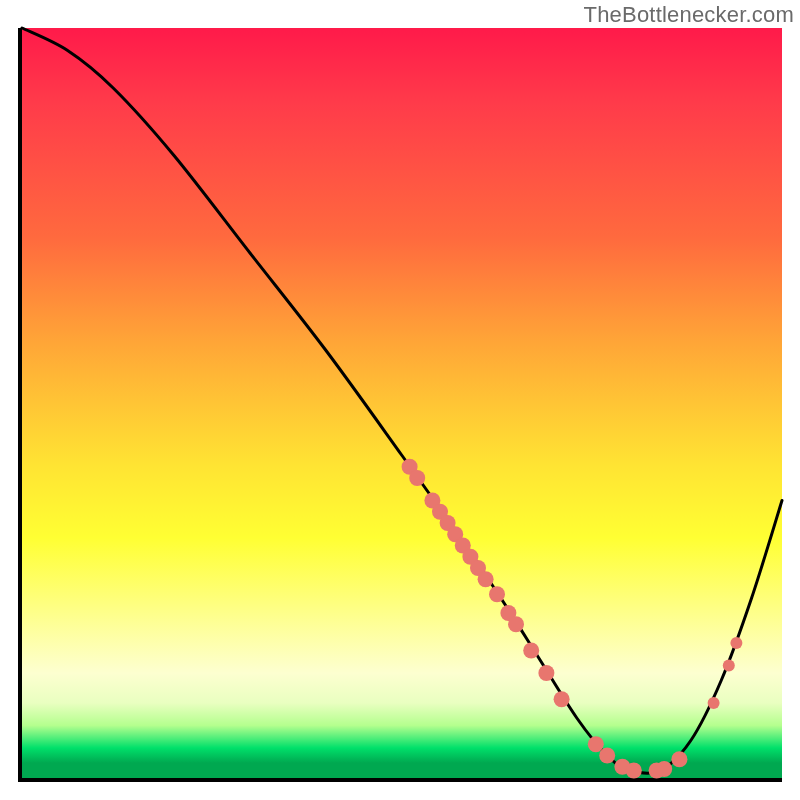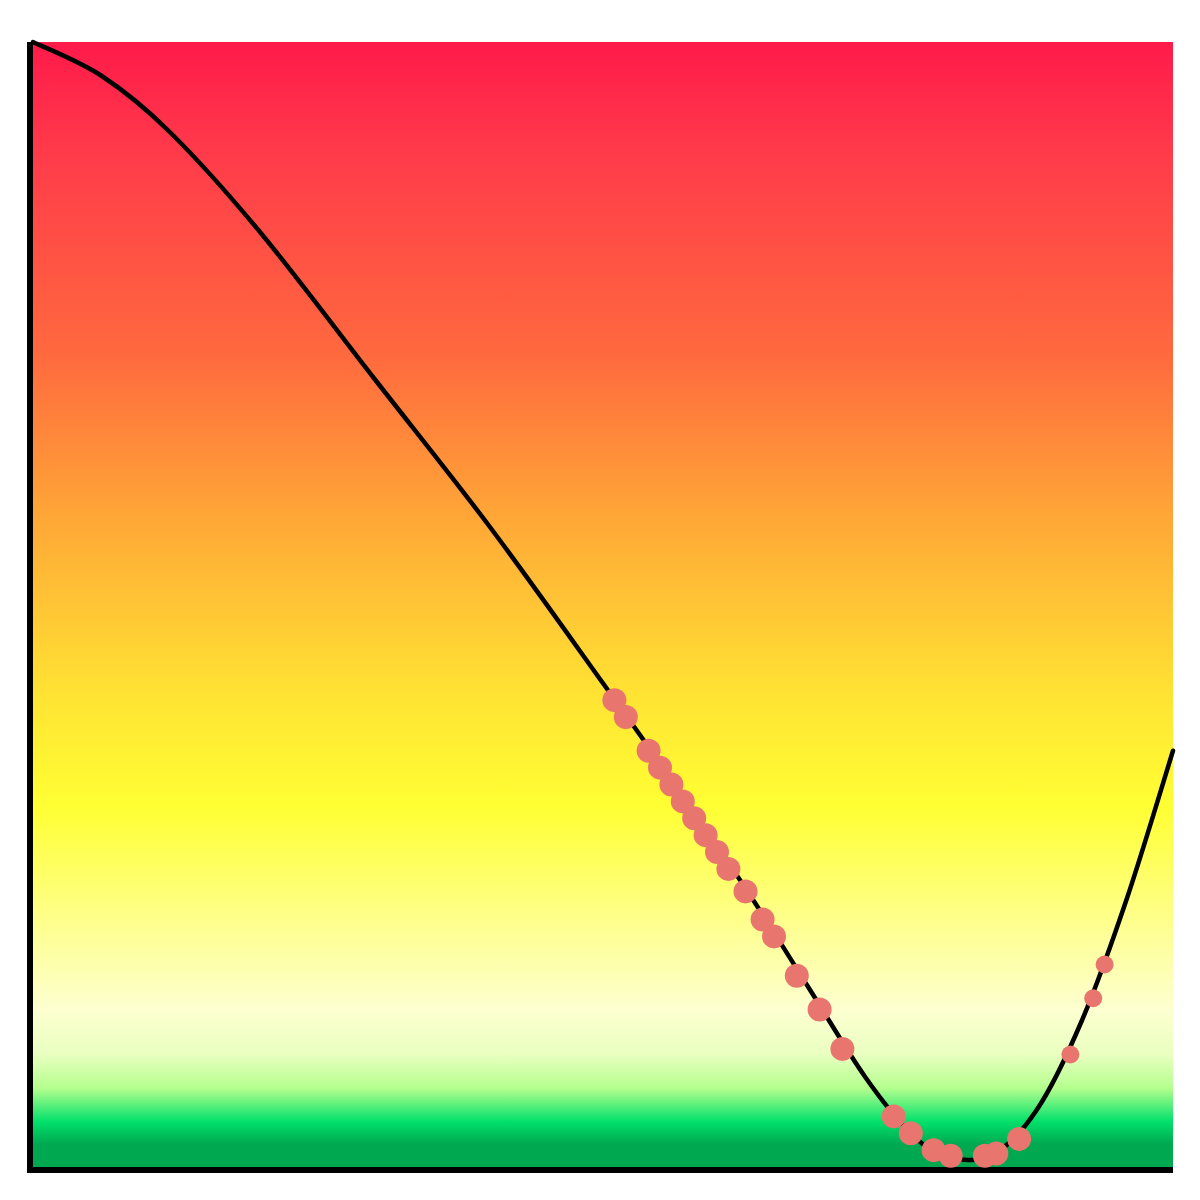--- a/index.html
+++ b/index.html
@@ -59,20 +59,21 @@
     inset: 0;
     width: 100%;
     height: 100%;
     overflow: visible;
   }
 </style>
 </head>
 <body>
 
 <div class="wrap">
+  <div class="watermark">TheBottlenecker.com</div>
 
   <div class="plotbox">
     <div class="gradient"></div>
     <svg class="curve" viewBox="0 0 760 750" preserveAspectRatio="none">
       <path id="curve-path" fill="none" stroke-width="3" stroke-linecap="round" stroke-linejoin="round" d="M 0 0 C 7.6000000000000005 3.75 30.4 12.5 45.6 22.5 C 60.800000000000004 32.5 73.46666666666667 42.5 91.2 60 C 108.93333333333334 77.5 129.2 100 152 127.5 C 174.8 155 202.66666666666666 192.5 228 225 C 253.33333333333334 257.5 278.6666666666667 288.75000000000006 304 322.50000000000006 C 329.3333333333333 356.25000000000006 358.4666666666667 397.5 380 427.5 C 401.5333333333333 457.5 416.73333333333335 478.75 433.2 502.5 C 449.66666666666663 526.25 464.8666666666667 548.75 478.8 570 C 492.73333333333335 591.25 504.13333333333344 610 516.8000000000001 630 C 529.4666666666667 650 543.4 673.75 554.8 690 C 566.1999999999999 706.25 576.3333333333334 718.75 585.2 727.5 C 594.0666666666667 736.25 599.1333333333333 740 608 742.5 C 616.8666666666667 745 628.2666666666667 747.5 638.4 742.5 C 648.5333333333333 737.5 658.6666666666666 727.5 668.8 712.5 C 678.9333333333333 697.5 689.0666666666667 676.25 699.2 652.5 C 709.3333333333334 628.75 719.4666666666667 600 729.6 570 C 739.7333333333333 540 754.9333333333334 488.75 760 472.5" stroke="#000000"></path>
       <g id="markers">
           <circle cx="387.6" cy="438.75" r="8" fill="#e8766e"></circle>
           <circle cx="395.2" cy="450" r="8" fill="#e8766e"></circle>
           <circle cx="410.40000000000003" cy="472.5" r="8" fill="#e8766e"></circle>
           <circle cx="418.00000000000006" cy="483.75" r="8" fill="#e8766e"></circle>

